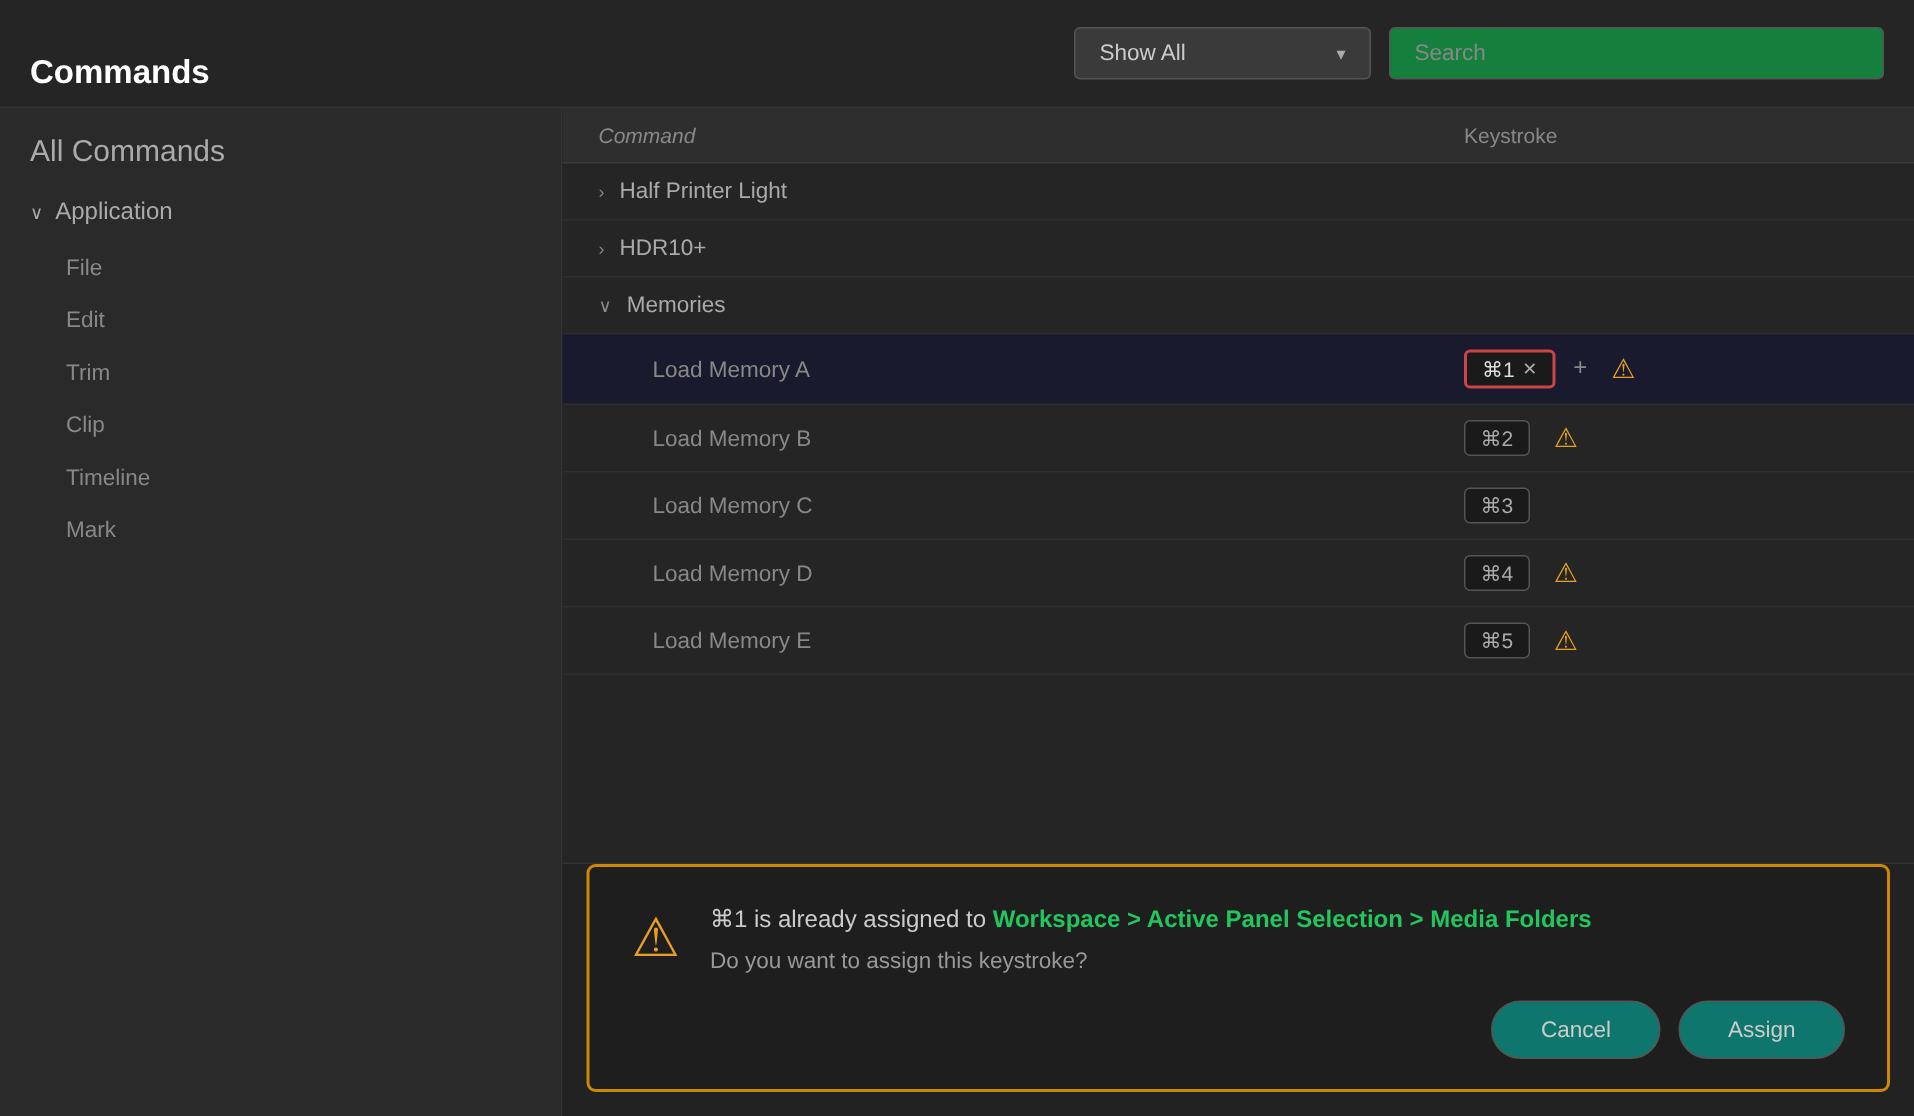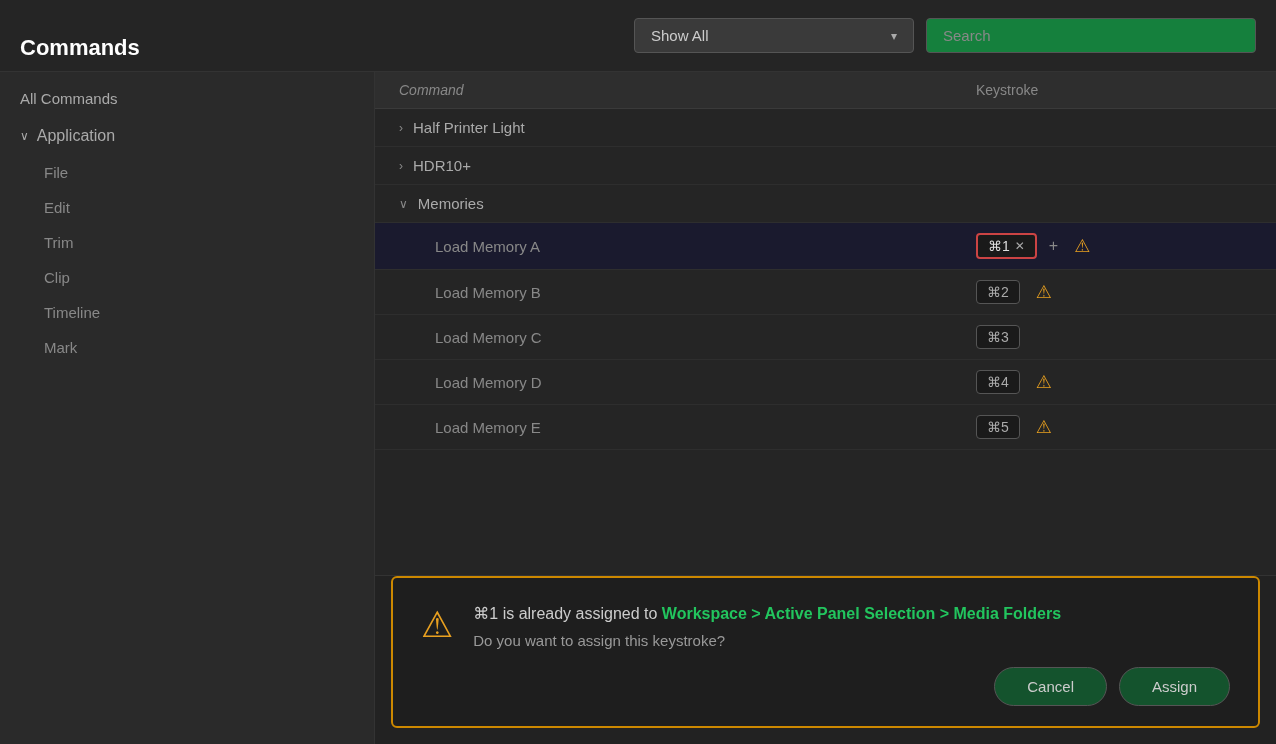--- a/index.html
+++ b/index.html
@@ -32,21 +32,21 @@
       display: flex;
       align-items: center;
       background: #3a3a3a;
       border: 1px solid #555;
       border-radius: 4px;
       padding: 8px 16px;
       color: #cccccc;
       font-size: 15px;
       cursor: pointer;
       margin-right: 12px;
-      width: 280px;
+      width: 198px;
       justify-content: space-between;
     }
     .show-all-dropdown .chevron {
       font-size: 12px;
       color: #aaa;
     }
     .search-input {
       background: #15803d;
       border: 1px solid #555;
       border-radius: 4px;
@@ -75,21 +75,21 @@
       flex-shrink: 0;
     }
     .sidebar-item {
       padding: 10px 20px;
       font-size: 15px;
       color: #999;
       cursor: pointer;
     }
     .sidebar-item.all-commands {
       color: #aaa;
-      font-size: 15px;
+      font-size: 20px;
     }
     .sidebar-item.section-header {
       display: flex;
       align-items: center;
       color: #aaa;
       font-size: 16px;
     }
     .sidebar-item.section-header .chevron {
       margin-right: 8px;
       font-size: 12px;
@@ -249,21 +249,21 @@
     .warning-actions {
       display: flex;
       justify-content: flex-end;
       margin-top: 18px;
       gap: 12px;
     }
     .btn {
       padding: 10px 32px;
       border-radius: 24px;
       border: 1px solid #555;
-      background: #14532d;
+      background: #0f766e;
       color: #ccc;
       font-size: 15px;
       cursor: pointer;
     }
 
     
     .bottom-area {
       border-top: 1px solid #333;
       background: #222;
     }

